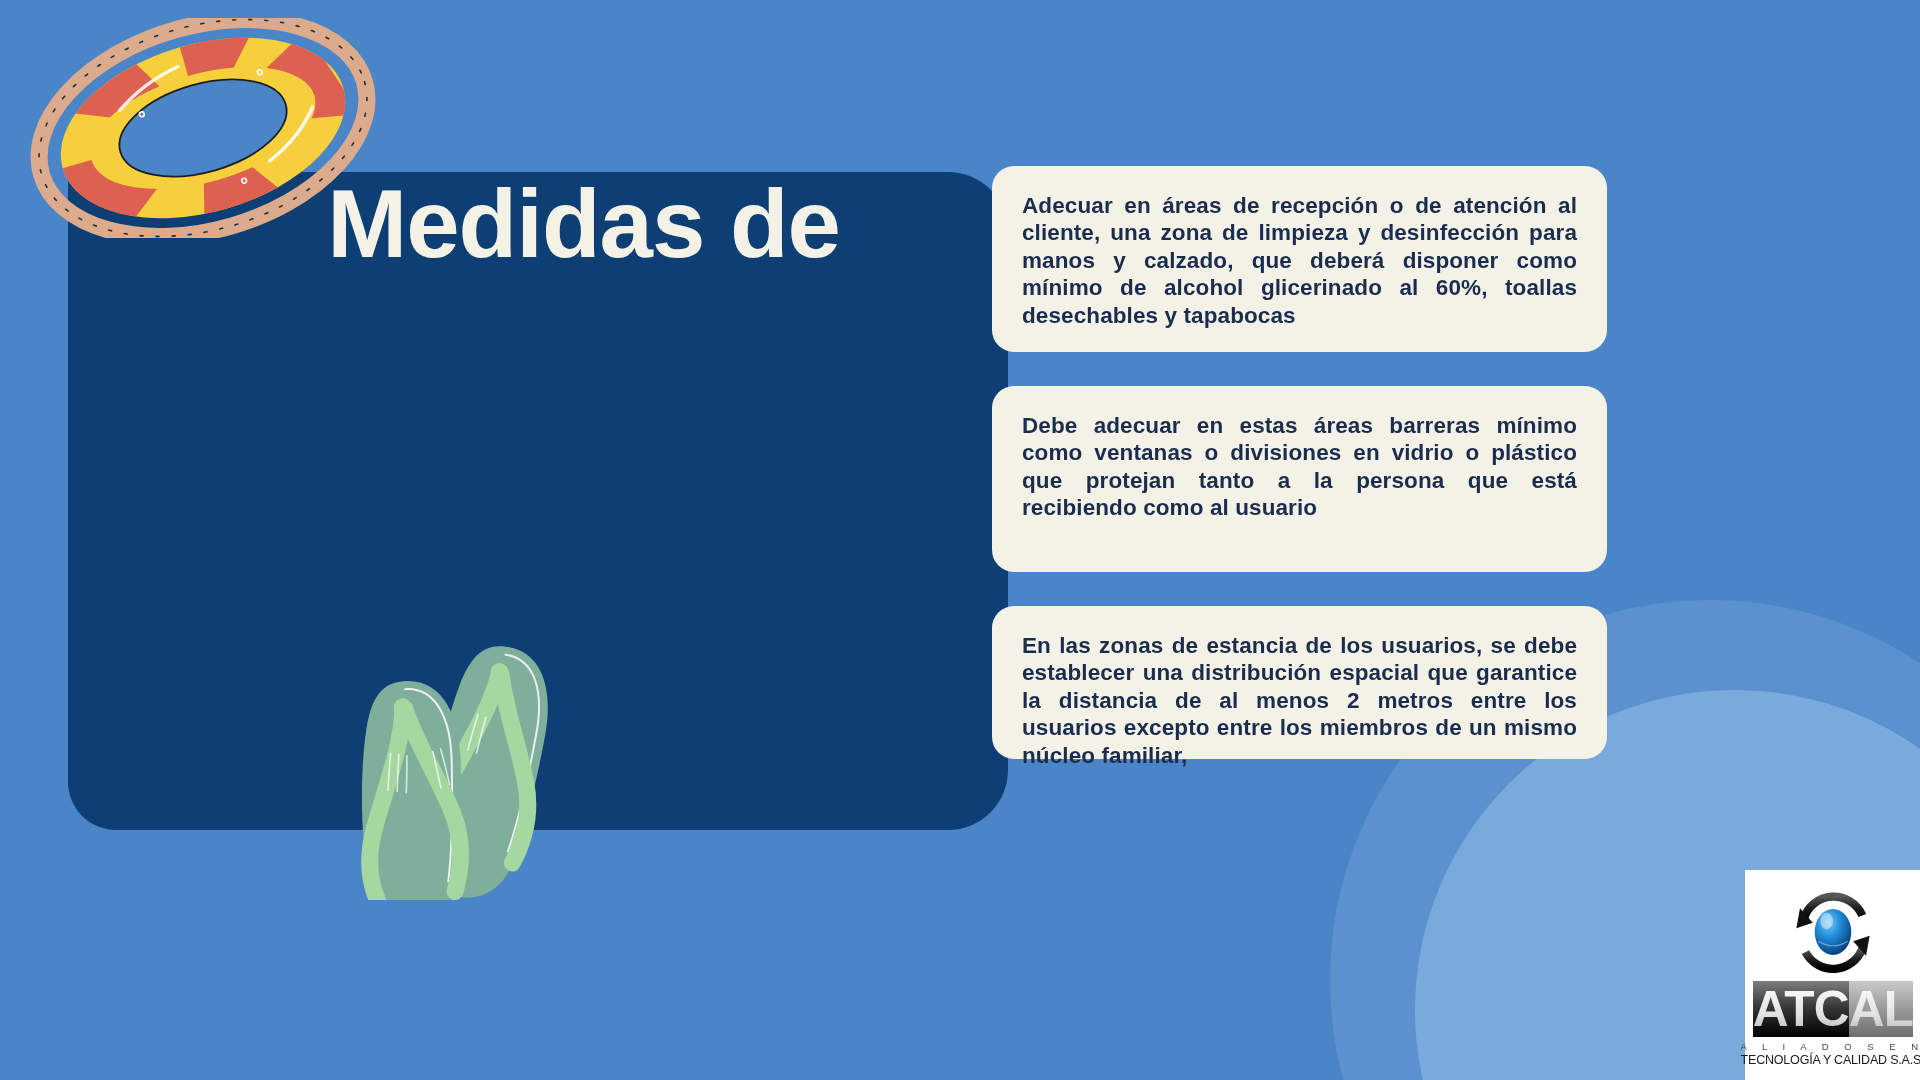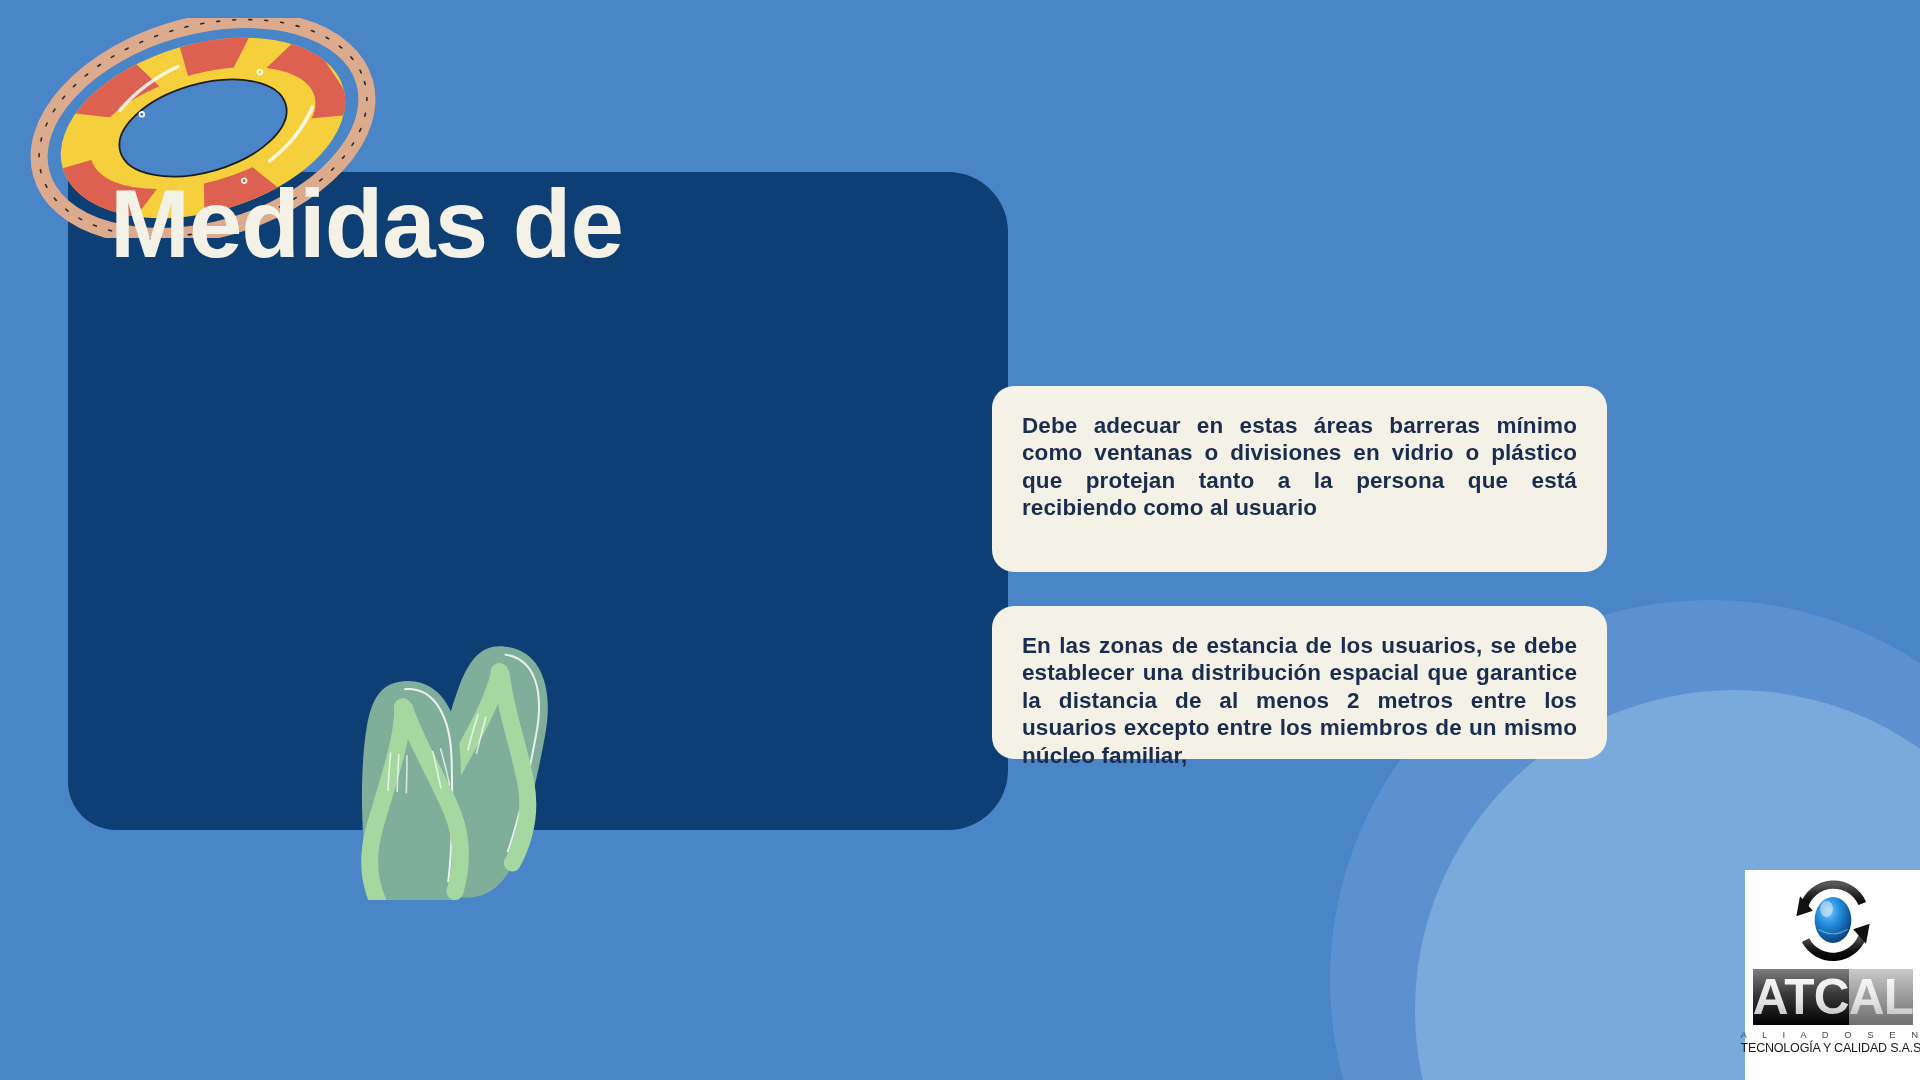--- a/index.html
+++ b/index.html
@@ -49,21 +49,21 @@
   .title-text {
     position: absolute;
     left: 110px;
     top: 175px;
     width: 730px;
     color: #f4f2e7;
     font-size: 96px;
     font-weight: 700;
     line-height: 1.02;
     letter-spacing: -1px;
-    text-align: left;
+    text-align: right;
   }
 
   
   .card {
     position: absolute;
     left: 992px;
     width: 615px;
     background: #f4f2e7;
     border-radius: 22px;
     box-sizing: border-box;
@@ -100,21 +100,21 @@
 
   
   .logo-box {
     position: absolute;
     left: 1745px;
     top: 870px;
     width: 175px;
     height: 210px;
     background: #ffffff;
     box-sizing: border-box;
-    padding: 4px 6px 4px 6px;
+    padding: 16px 6px 4px 6px;
     display: flex;
     flex-direction: column;
     align-items: center;
   }
   .logo-mark { width: 110px; height: 92px; }
   .logo-word { width: 160px; height: 58px; margin-top: 2px; }
   .logo-sub1 {
     font-size: 9.5px;
     letter-spacing: 6.5px;
     color: #4a4a4a;
@@ -198,20 +198,21 @@
         <path d="M55 16 C86 16 99 48 96 92 C93 140 88 184 82 212" fill="none" stroke="#ffffff" stroke-width="2" opacity="0.85"></path>
         <circle cx="52" cy="34" r="9" fill="#a5d8a0"></circle>
         <path d="M52 36 C48 70 30 108 14 150 C4 176 2 200 10 224" fill="none" stroke="#a5d8a0" stroke-width="17" stroke-linecap="round"></path>
         <path d="M54 36 C62 70 80 104 92 142 C100 168 98 196 88 222" fill="none" stroke="#a5d8a0" stroke-width="17" stroke-linecap="round"></path>
         <path d="M36 78 q-4 22 -6 38 M44 80 q-3 22 -5 38 M52 82 q-2 22 -4 38" fill="none" stroke="#ffffff" stroke-width="1.6" opacity="0.7"></path>
         <path d="M86 78 q4 22 6 38 M78 80 q3 22 5 38" fill="none" stroke="#ffffff" stroke-width="1.6" opacity="0.7"></path>
       </g>
     </svg>
   </div>
 
+  <div class="card card-1">Adecuar en áreas de recepción o de atención al cliente, una zona de limpieza y desinfección para manos y calzado, que deberá disponer como mínimo de alcohol glicerinado al 60%, toallas desechables y tapabocas</div>
   <div class="card card-2">Debe adecuar en estas áreas barreras mínimo como ventanas o divisiones en vidrio o plástico que protejan tanto a la persona que está recibiendo como al usuario</div>
   <div class="card card-3">En las zonas de estancia de los usuarios, se debe establecer una distribución espacial que garantice la distancia de al menos 2 metros entre los usuarios excepto entre los miembros de un mismo núcleo familiar,</div>
 
   <div class="logo-box">
     <svg class="logo-mark" viewBox="0 0 120 100">
       <defs>
         <radialGradient id="sphereGrad" cx="38%" cy="30%" r="72%">
           <stop offset="0%" stop-color="#7fc8f5"></stop>
           <stop offset="42%" stop-color="#2490de"></stop>
           <stop offset="100%" stop-color="#073f7d"></stop>

